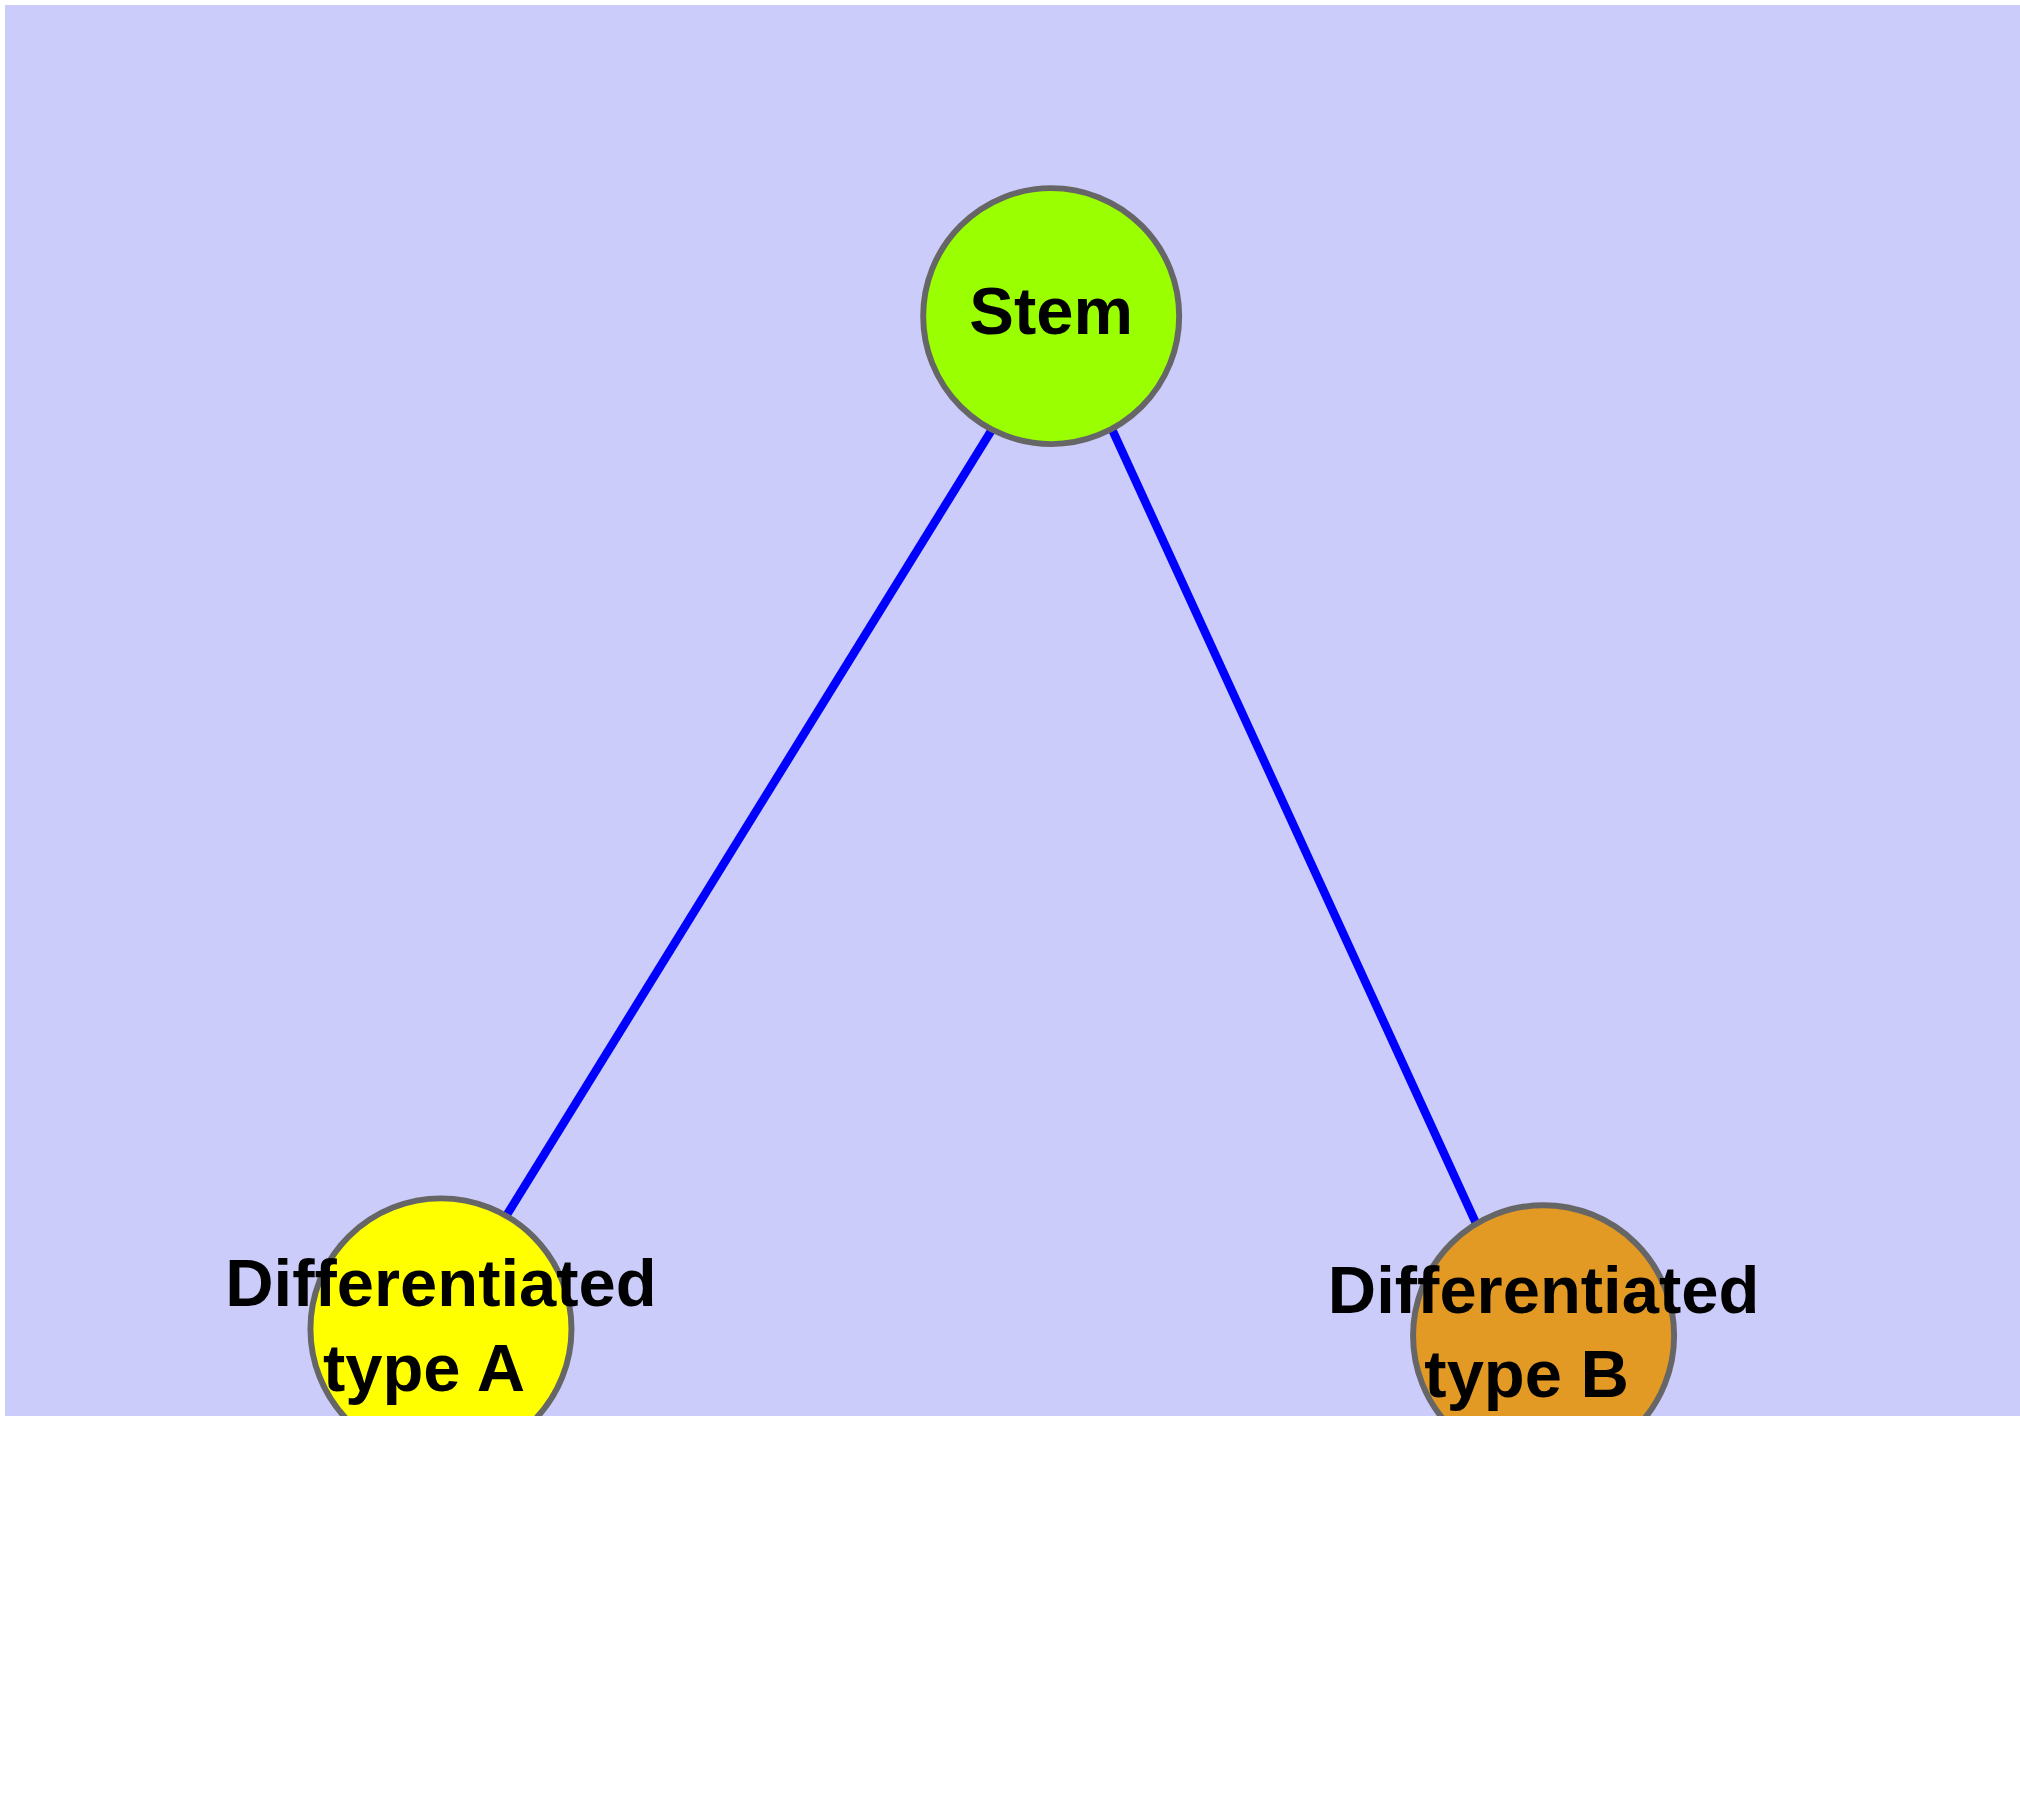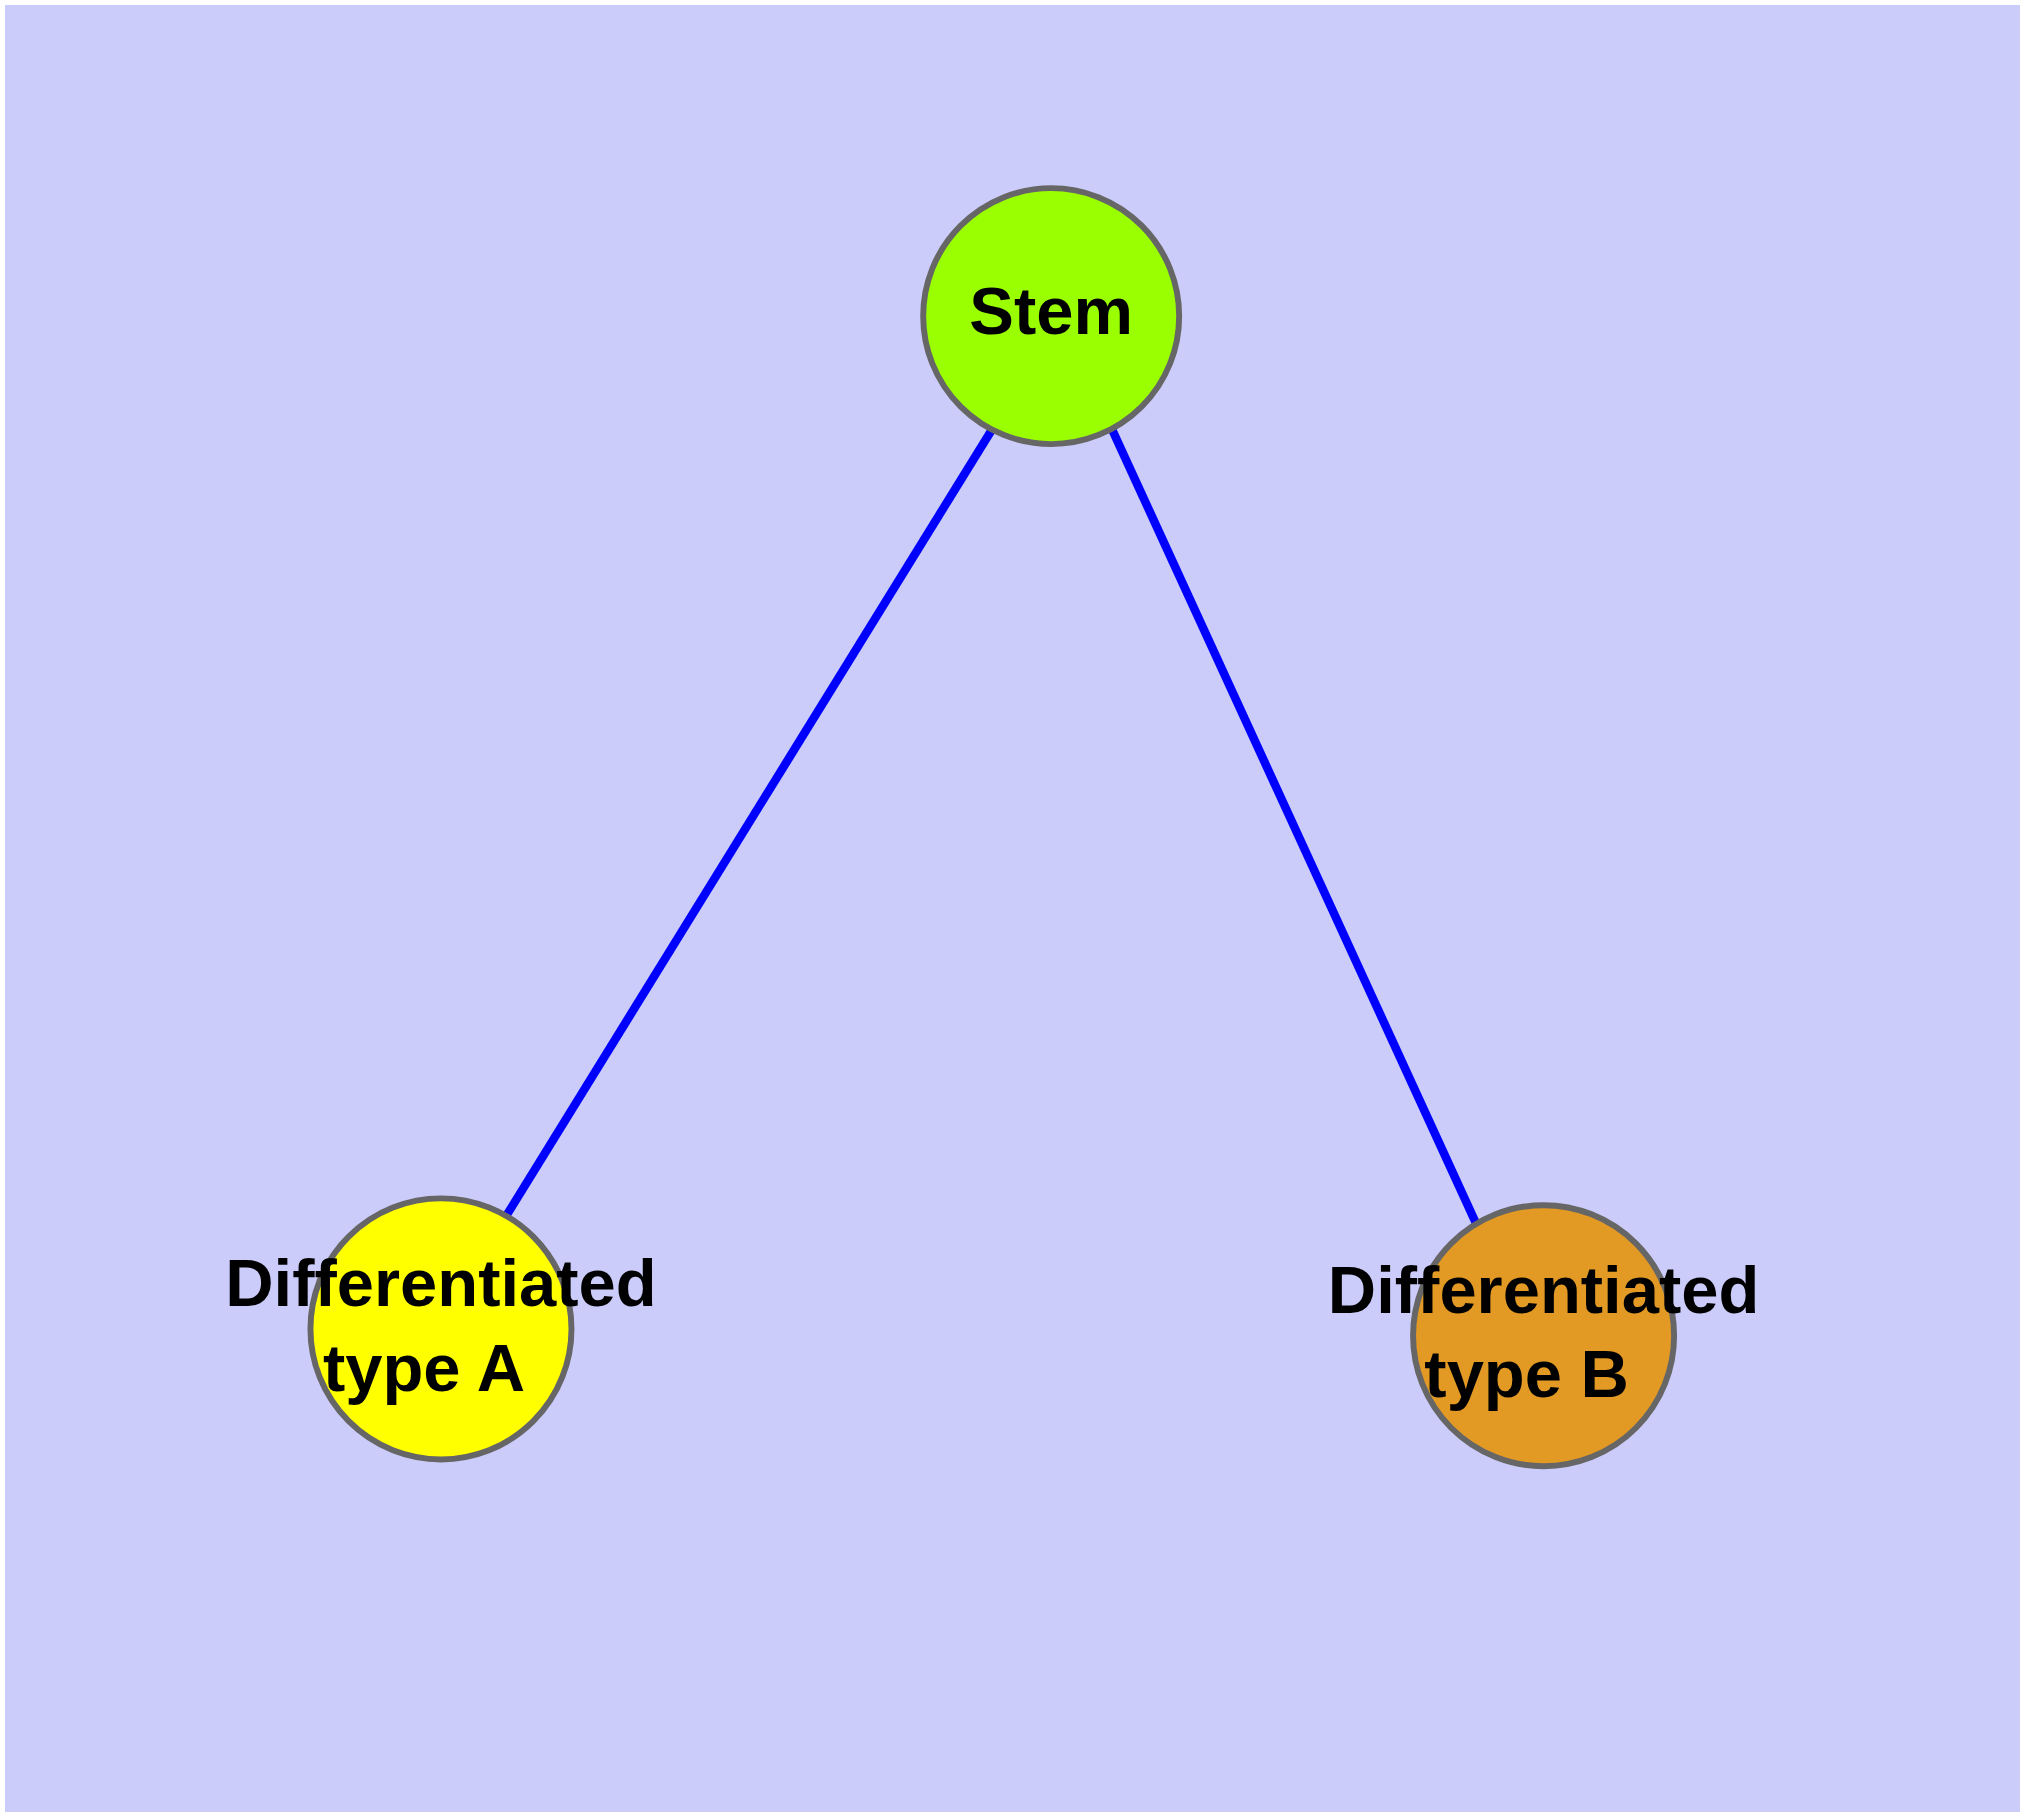--- a/index.html
+++ b/index.html
@@ -3,21 +3,21 @@
 <meta charset="utf-8">
 <style>
   html, body {
     margin: 0;
     padding: 0;
     background: #ffffff;
   }
   #stage {
     position: relative;
     width: 2021px;
-    height: 1812px;
+    height: 1416px;
     background: #ffffff;
     overflow: hidden;
     font-family: "Liberation Sans", sans-serif;
   }
   #canvas {
     position: absolute;
     left: 5.1px;
     top: 5.1px;
     width: 2015px;
     height: 1807px;

